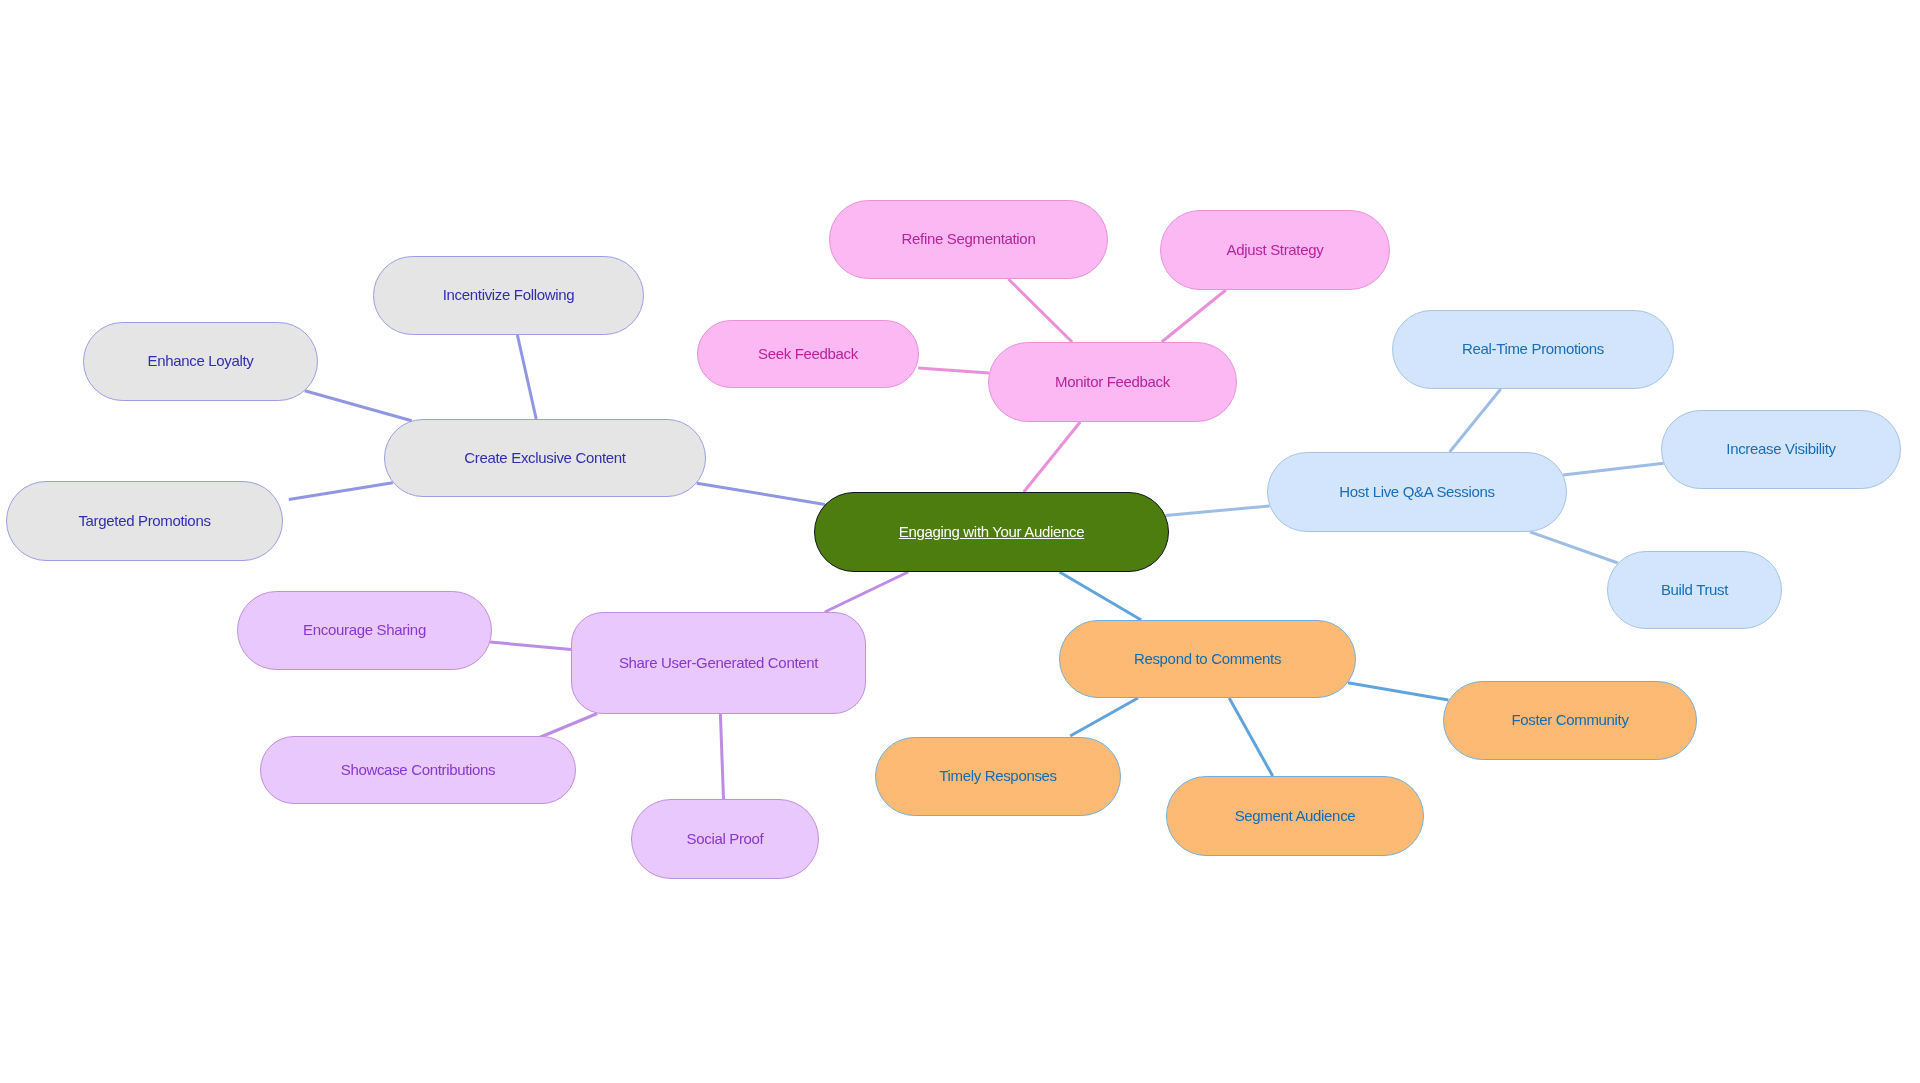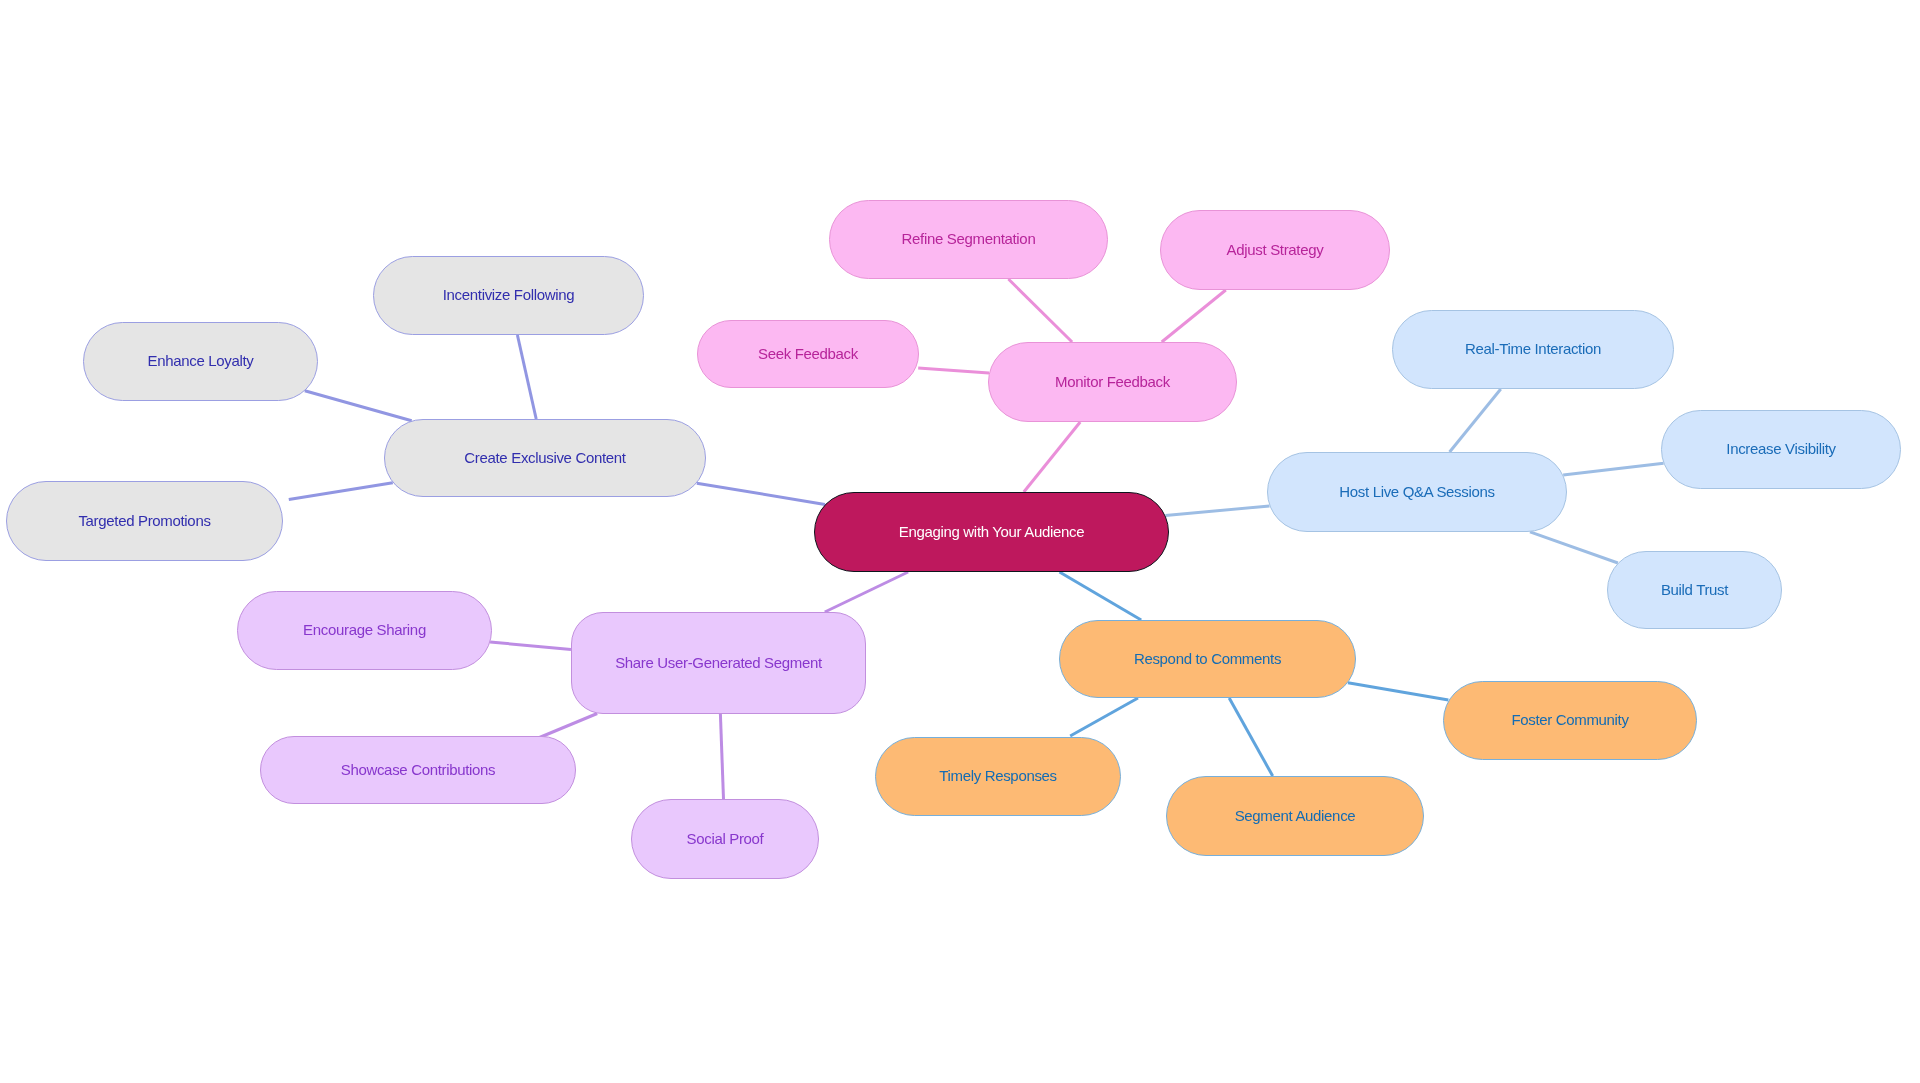--- a/index.html
+++ b/index.html
@@ -5,21 +5,21 @@
   html,body{margin:0;padding:0;background:#ffffff;}
   body{width:1920px;height:1083px;overflow:hidden;
        font-family:"Liberation Sans","DejaVu Sans",sans-serif;
        -webkit-font-smoothing:antialiased;}
   #canvas{position:relative;width:1920px;height:1083px;background:#ffffff;}
   #edges{position:absolute;left:0;top:0;width:1920px;height:1083px;}
   .node{position:absolute;box-sizing:border-box;display:flex;align-items:center;
         justify-content:center;border:1px solid transparent;
         text-align:center;font-size:15px;line-height:22.5px;letter-spacing:-0.33px;}
   .node .lbl{display:block;padding:0 12px;transform:translateZ(0);}
-  .n-root{background:#be185d;border-color:#0d141c;color:#ffffff;}
+  .n-root{background:#4d7c0f;border-color:#0d141c;color:#ffffff;text-decoration:underline;}
   .n-peri{background:#e5e5e5;border-color:#9b9fe2;color:#312eae;}
   .n-pink{background:#fcb8f2;border-color:#e893d7;color:#b7249a;}
   .n-lblue{background:#d2e5fd;border-color:#a5c3e3;color:#1a6cb8;}
   .n-sblue{background:#fdba74;border-color:#77afda;color:#136cb4;}
   .n-lav{background:#e9c8fd;border-color:#c28fde;color:#8837cd;}
 </style>
 </head>
 <body>
 
 <div id="canvas">
@@ -69,42 +69,42 @@
 <div class="node n-pink" style="left: 697px; top: 320px; width: 222px; height: 68px; border-radius: 40px;">
       <span class="lbl">Seek Feedback</span>
     </div>
 <div class="node n-pink" style="left: 1160px; top: 210px; width: 230px; height: 80px; border-radius: 40px;">
       <span class="lbl">Adjust Strategy</span>
     </div>
 <div class="node n-lblue" style="left: 1267px; top: 452px; width: 300px; height: 80px; border-radius: 40px;">
       <span class="lbl">Host Live Q&amp;A Sessions</span>
     </div>
 <div class="node n-lblue" style="left: 1392px; top: 310px; width: 282px; height: 79px; border-radius: 40px;">
-      <span class="lbl">Real-Time Interaction</span>
+      <span class="lbl">Real-Time Promotions</span>
     </div>
 <div class="node n-lblue" style="left: 1661px; top: 410px; width: 240px; height: 79px; border-radius: 40px;">
       <span class="lbl">Increase Visibility</span>
     </div>
 <div class="node n-lblue" style="left: 1607px; top: 551px; width: 175px; height: 78px; border-radius: 39px;">
       <span class="lbl">Build Trust</span>
     </div>
 <div class="node n-sblue" style="left: 1059px; top: 620px; width: 297px; height: 78px; border-radius: 39px;">
       <span class="lbl">Respond to Comments</span>
     </div>
 <div class="node n-sblue" style="left: 875px; top: 737px; width: 246px; height: 79px; border-radius: 40px;">
       <span class="lbl">Timely Responses</span>
     </div>
 <div class="node n-sblue" style="left: 1166px; top: 776px; width: 258px; height: 80px; border-radius: 40px;">
       <span class="lbl">Segment Audience</span>
     </div>
 <div class="node n-sblue" style="left: 1443px; top: 681px; width: 254px; height: 79px; border-radius: 40px;">
       <span class="lbl">Foster Community</span>
     </div>
 <div class="node n-lav" style="left: 571px; top: 612px; width: 295px; height: 102px; border-radius: 32px;">
-      <span class="lbl">Share User-Generated Segment</span>
+      <span class="lbl">Share User-Generated Content</span>
     </div>
 <div class="node n-lav" style="left: 237px; top: 591px; width: 255px; height: 79px; border-radius: 40px;">
       <span class="lbl">Encourage Sharing</span>
     </div>
 <div class="node n-lav" style="left: 260px; top: 736px; width: 316px; height: 68px; border-radius: 40px;">
       <span class="lbl">Showcase Contributions</span>
     </div>
 <div class="node n-lav" style="left: 631px; top: 799px; width: 188px; height: 80px; border-radius: 40px;">
       <span class="lbl">Social Proof</span>
     </div>

